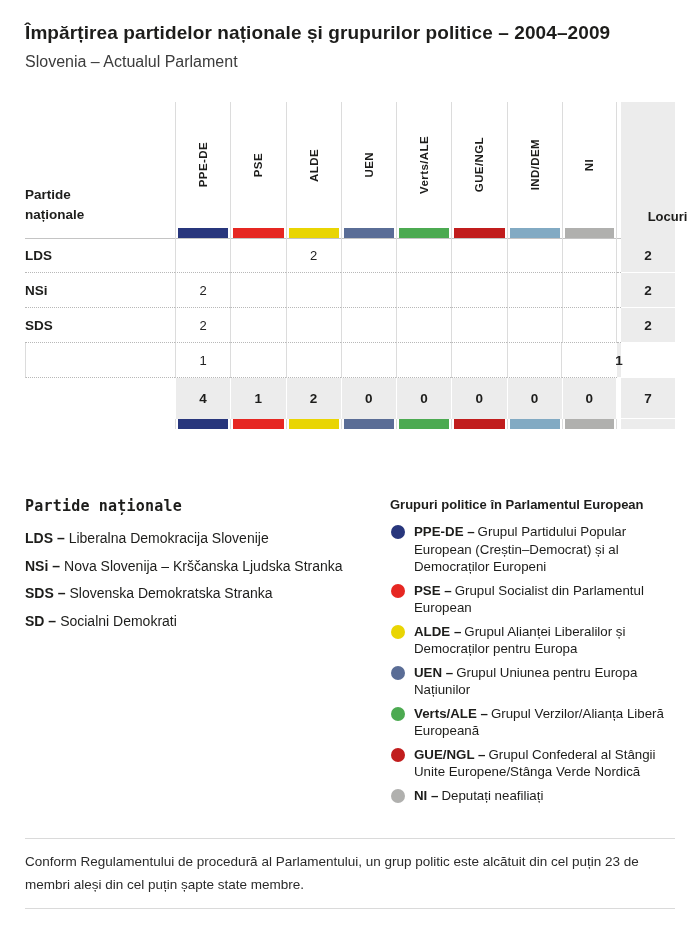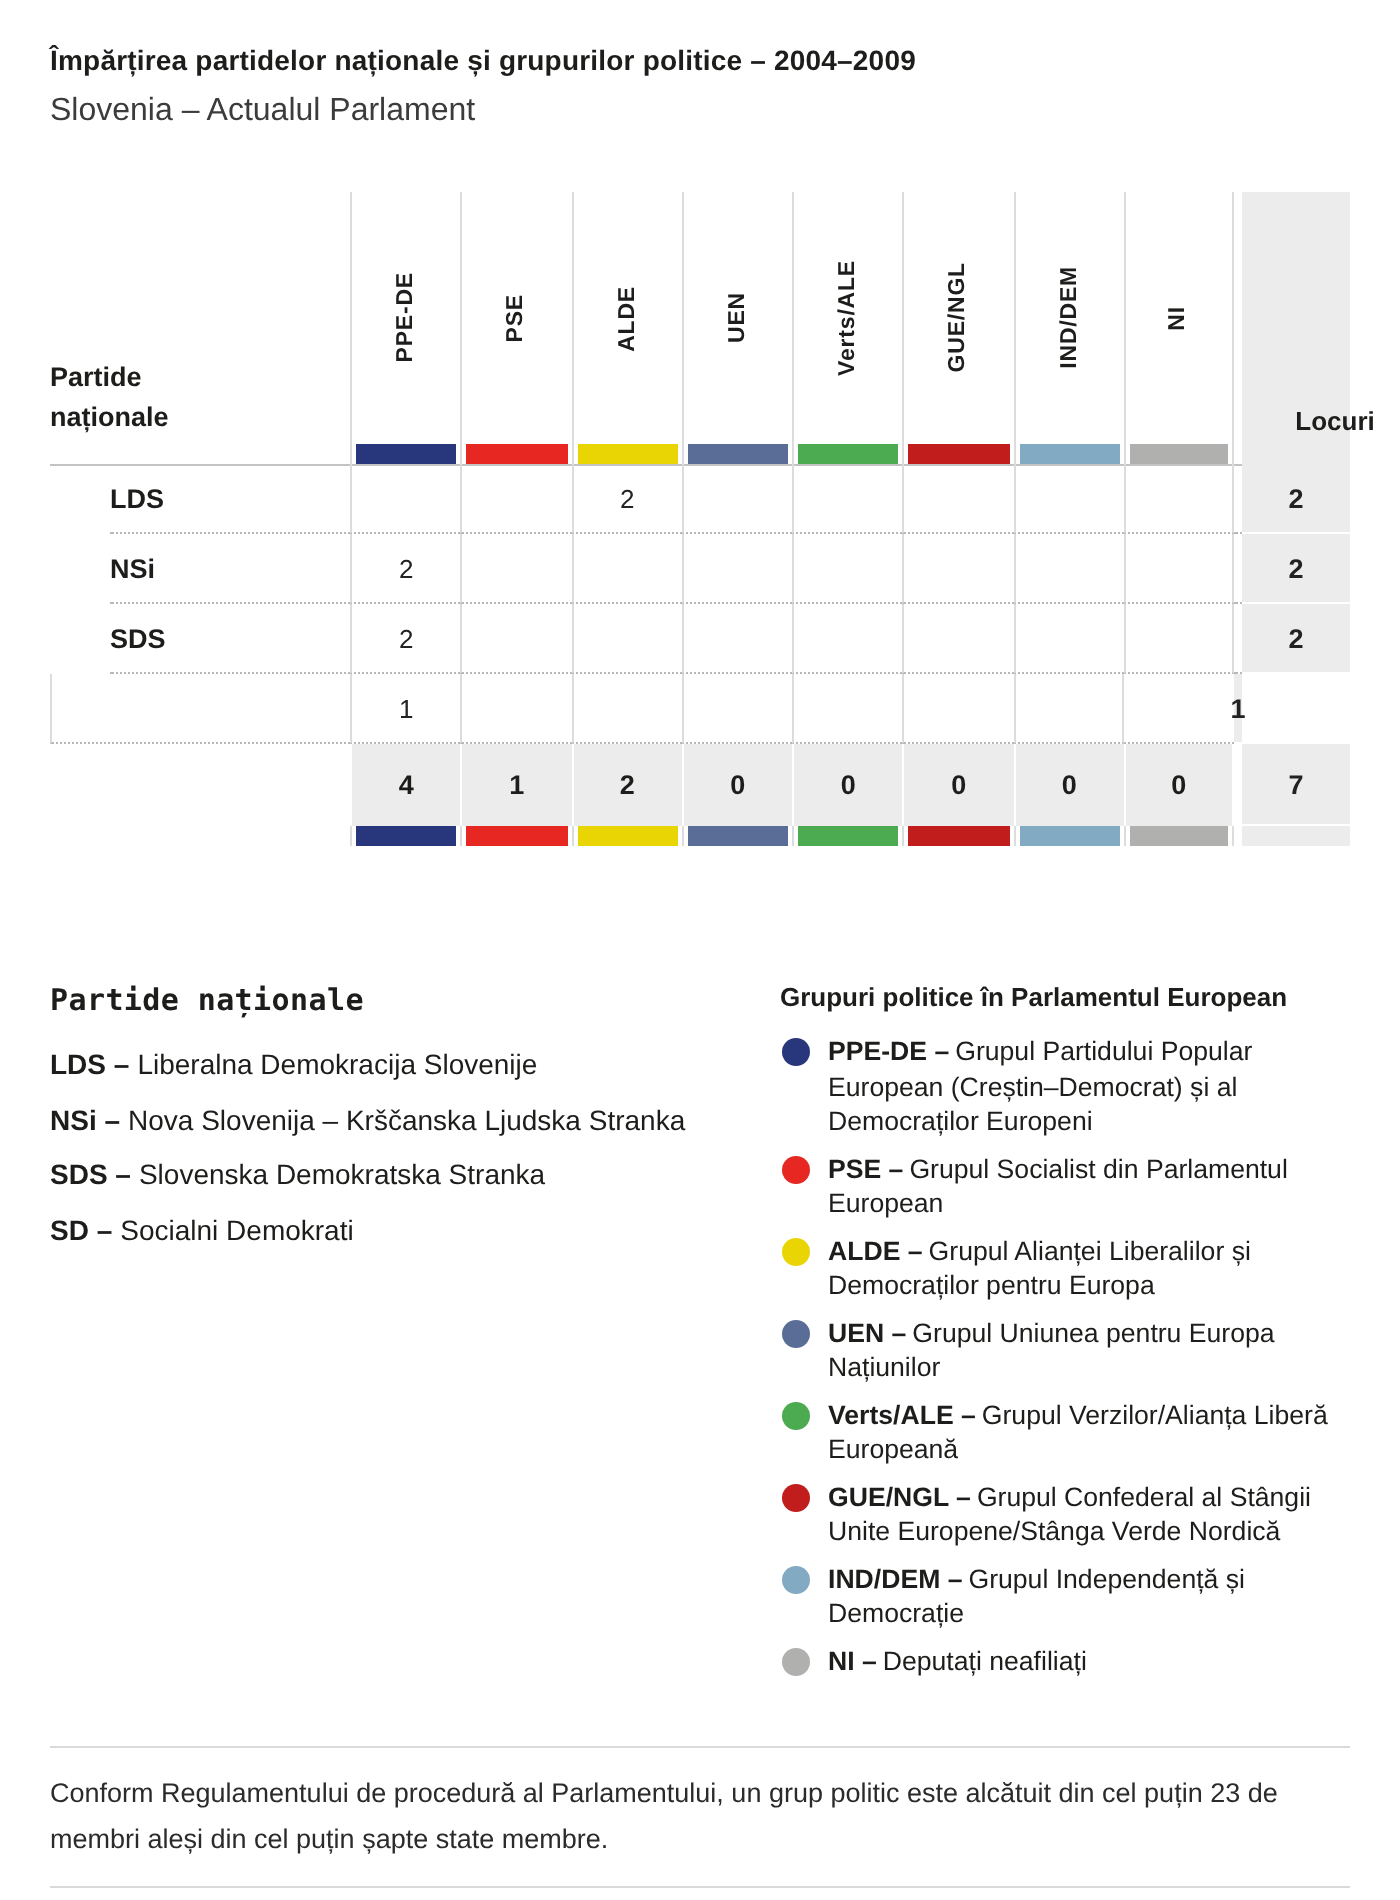--- a/index.html
+++ b/index.html
@@ -5,21 +5,21 @@
   * { margin: 0; padding: 0; box-sizing: border-box; }
   html, body { background: #ffffff; }
   body {
     width: 700px; height: 950px; overflow: hidden;
     font-family: "Liberation Sans", sans-serif;
     color: #1d1d1b;
   }
   .page { width: 700px; height: 950px; padding: 22px 25px 0 25px; }
 
   
-  .title { font-size: 14px; font-weight: 700; letter-spacing: .1px; }
+  .title { font-size: 19px; font-weight: 700; letter-spacing: .1px; }
   .subtitle { margin-top: 9px; font-size: 16px; font-weight: 400; color: #3c3c3c; }
 
   
   .tbl { width: 650px; margin-top: 31px; }
   .trow { display: grid; grid-template-columns: 150px repeat(8, 1fr) 4px 54px; width: 650px; }
 
   .gcell { border-left: 1px solid #dcdcdc; }
   .gcell.last { border-right: 1px solid #dcdcdc; }
 
   
@@ -45,21 +45,20 @@
   .row-bar-top .bcell, .row-bar-top .cell-blank, .row-bar-top .gap { border-bottom: 1px solid #c4c4c4; }
   .row-bar-top .seats-col { border-bottom: 1px solid #ffffff; }
   .bar { height: 10px; margin: 0 2px; }
 
   
   .row-data { height: 35px; }
   .row-data .cell-label {
     display: flex; align-items: center;
     font-size: 13.5px; font-weight: 700;
     border-bottom: 1px dotted #b8b8b8;
-    margin-left: 30px;
   }
   .row-data .gcell, .row-data .gap { border-bottom: 1px dotted #b8b8b8; }
   .vcell { display: flex; align-items: center; justify-content: center; font-size: 13px; color: #222; }
   .row-data .seats-col { border-bottom: 1px solid #ffffff; font-weight: 700; font-size: 13.5px; }
 
   
   .row-total { height: 41px; }
   .row-total .gcell {
     background: #ececec; border-left: 1px solid #ffffff;
     display: flex; align-items: center; justify-content: center;
@@ -293,24 +292,20 @@
         </div>
       <div class="gl-item">
           <span class="dot" style="background-color: rgb(76, 170, 81);"></span>
           <div class="gl-text"><span class="gl-abbr">Verts/ALE –</span><span>Grupul Verzilor/Alianța Liberă Europeană</span></div>
         </div>
       <div class="gl-item">
           <span class="dot" style="background-color: rgb(193, 29, 29);"></span>
           <div class="gl-text"><span class="gl-abbr">GUE/NGL –</span><span>Grupul Confederal al Stângii Unite Europene/Stânga Verde Nordică</span></div>
         </div>
       <div class="gl-item">
-          <span class="dot" style="background-color: rgb(130, 170, 195);"></span>
-          <div class="gl-text"><span class="gl-abbr">IND/DEM –</span><span>Grupul Independență și Democrație</span></div>
-        </div>
-      <div class="gl-item">
           <span class="dot" style="background-color: rgb(176, 176, 174);"></span>
           <div class="gl-text"><span class="gl-abbr">NI –</span><span>Deputați neafiliați</span></div>
         </div>
     </div>
   </div>
 
   <hr class="rule rule-1">
   <div class="note">Conform Regulamentului de procedură al Parlamentului, un grup politic este alcătuit din cel puțin 23 de membri aleși din cel puțin șapte state membre.</div>
   <hr class="rule">
 

